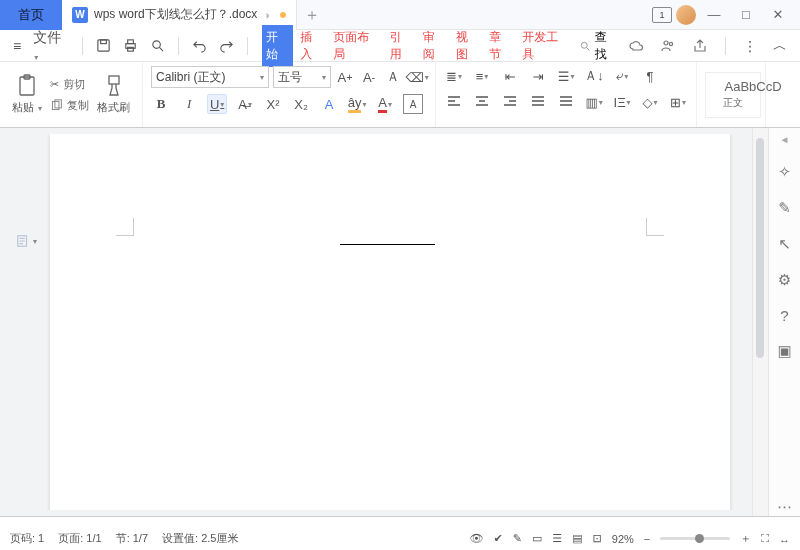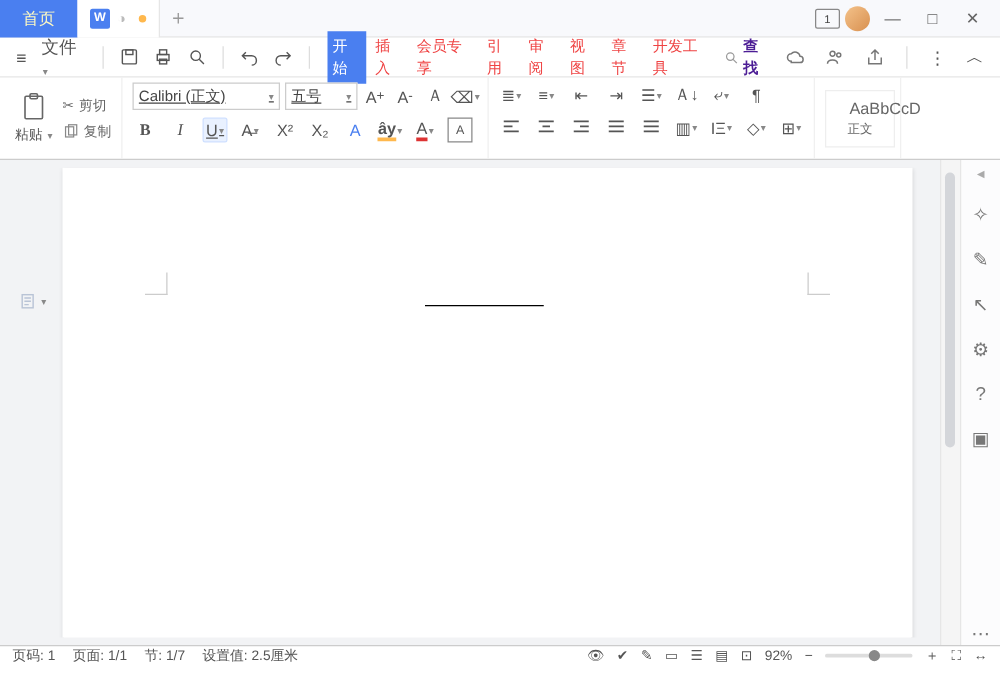--- a/index.html
+++ b/index.html
@@ -1,74 +1,75 @@
 <!DOCTYPE html>
 <html><head>
 <meta charset="utf-8">
 <style>
 *{box-sizing:border-box;margin:0;padding:0;font-family:"Microsoft YaHei",Arial,sans-serif;}
 body{width:800px;height:550px;background:#fff;overflow:hidden;font-size:12px;color:#444;}
 .titlebar{height:30px;display:flex;align-items:center;background:#f8f9fc;border-bottom:1px solid #e6e6e6;}
-.home-tab{background:#4a7ff0;color:#fef9c3;height:30px;line-height:30px;padding:0 18px;font-size:13px;}
+.home-tab{background:#4a7ff0;color:#0f172a;height:30px;line-height:30px;padding:0 18px;font-size:13px;}
 .doc-tab{height:30px;display:flex;align-items:center;padding:0 10px;background:#fff;border-right:1px solid #e6e6e6;gap:6px;font-size:12px;}
 .doc-w-icon{width:16px;height:16px;background:#4a7ff0;color:#fff;display:flex;align-items:center;justify-content:center;font-size:10px;border-radius:2px;font-weight:bold;}
 .tab-dot{width:6px;height:6px;border-radius:50%;background:#ffb84d;margin-left:4px;}
 .plus-tab{width:30px;text-align:center;font-size:16px;color:#999;line-height:30px;}
 .titlebar-right{margin-left:auto;display:flex;align-items:center;gap:4px;padding-right:8px;}
 .win-ctrl{width:28px;height:28px;display:flex;align-items:center;justify-content:center;color:#666;font-size:13px;}
 .avatar{width:20px;height:20px;border-radius:50%;background:linear-gradient(135deg,#f4c28a,#d89050);}
 .badge{width:20px;height:16px;border:1px solid #888;border-radius:2px;font-size:9px;display:flex;align-items:center;justify-content:center;}
 .menubar{height:32px;display:flex;align-items:center;padding:0 10px;gap:6px;border-bottom:1px solid #e6e6e6;}
 .menubar .sep{width:1px;height:18px;background:#ddd;margin:0 4px;}
 .qat-btn{color:#555;font-size:14px;padding:0 3px;}
 .menu-tabs{display:flex;align-items:center;gap:2px;margin-left:4px;}
 .menu-tab{padding:4px 4px;font-size:12px;color:#ef4444;}
 .menu-tab.active{background:#4a7ff0;color:#ffffff;margin-right:1px;}
 .menubar-right{margin-left:auto;display:flex;align-items:center;gap:10px;color:#777;}
-.search-box{display:flex;align-items:center;gap:4px;color:#4c1d95;font-weight:bold;}
+.search-box{display:flex;align-items:center;gap:4px;color:#000000;}
 .ribbon{height:66px;border-bottom:1px solid #ccc;display:flex;align-items:stretch;}
 .ribbon-group{display:flex;align-items:center;padding:4px 8px;border-right:1px solid #f0f0f0;gap:4px;}
 .big-btn{display:flex;flex-direction:column;align-items:center;justify-content:center;gap:2px;padding:2px 4px;color:#555;}
 .big-btn .lbl{font-size:11px;}
 .sm-row{display:flex;flex-direction:column;gap:6px;}
 .sm-btn{display:flex;align-items:center;gap:4px;color:#666;font-size:11px;}
 .font-row{display:flex;align-items:center;gap:4px;}
-.font-select{height:22px;border:1px solid #ccc;padding:0 4px;display:flex;align-items:center;gap:6px;font-size:12px;background:#fff;text-decoration:underline;}
+.font-select{height:22px;border:1px solid #ccc;padding:0 4px;display:flex;align-items:center;gap:6px;font-size:12px;background:#fff;}
 .btn-row{display:flex;align-items:center;gap:8px;}
 .fmt-btn{width:20px;height:20px;display:flex;align-items:center;justify-content:center;color:#555;font-size:13px;}
 .dd{font-size:8px;color:#888;margin-left:1px;}
 .style-preview{display:flex;flex-direction:column;align-items:center;justify-content:center;padding:2px 6px;border:1px solid #eee;width:56px;height:46px;}
 .style-preview .txt{font-size:13px;color:#666;margin-left:40px;}
 .style-preview .nm{font-size:10px;color:#666;margin-top:2px;text-align:center;}
 .doc-area{position:relative;height:388px;background:#f2f3f5;display:flex;}
 .doc-canvas{flex:1;position:relative;overflow:hidden;margin:6px 4px 6px 10px;}
 .page{position:absolute;top:0;left:40px;width:680px;height:900px;background:#fff;box-shadow:0 0 4px rgba(0,0,0,0.15);}
 .page-mark{position:absolute;border:1px solid #ccc;border-width:0 0 1px 1px;width:18px;height:18px;}
 .page-mark.tl{top:84px;left:66px;border-width:0 1px 1px 0}
 .page-mark.tr{top:84px;right:66px;}
 .underline-content{position:absolute;top:110px;left:290px;width:95px;border-bottom:1.5px solid #000;}
 .outline-gutter{position:absolute;left:6px;top:100px;display:flex;align-items:center;gap:2px;color:#b9c4d6;}
 .vscroll{width:16px;background:#f5f5f5;border-left:1px solid #e6e6e6;position:relative;}
 .vscroll-thumb{position:absolute;top:10px;left:3px;width:8px;height:220px;background:#d4d6da;border-radius:4px;}
 .sidepanel{width:32px;background:#fcfcfd;border-left:1px solid #e6e6e6;display:flex;flex-direction:column;align-items:center;gap:18px;padding-top:6px;color:#777;}
 .sidepanel .ic{font-size:15px;}
 .sidepanel .spacer{flex:1;}
-.statusbar{height:30px;border-top:1px solid #ccc;display:flex;align-items:flex-start;padding:0 10px;gap:14px;font-size:11px;color:#555;}
+.statusbar{height:30px;border-top:1px solid #ccc;display:flex;align-items:flex-end;padding:0 10px;gap:14px;font-size:11px;color:#555;}
 .statusbar .r{margin-left:auto;display:flex;align-items:center;gap:10px;}
 .zoom-track{width:70px;height:3px;background:#ddd;position:relative;border-radius:2px;}
 .zoom-thumb{position:absolute;top:-3px;left:35px;width:9px;height:9px;border-radius:50%;background:#888;}
 svg{display:block}
 </style>
 </head>
 <body>
 
 <div class="titlebar">
   <div class="home-tab">首页</div>
   <div class="doc-tab">
     <div class="doc-w-icon">W</div>
+    <span>wps word下划线怎么打？.docx</span>
     <span style="color:#bbb;font-size:11px;">◑</span>
     <span class="tab-dot"></span>
   </div>
   <div class="plus-tab">＋</div>
   <div class="titlebar-right">
     <div class="badge">1</div>
     <div class="avatar"></div>
     <div class="win-ctrl">―</div>
     <div class="win-ctrl">□</div>
     <div class="win-ctrl">✕</div>
@@ -107,21 +108,21 @@
   <span class="qat-btn">
       <svg width="15" height="15" viewBox="0 0 16 16">
         <path d="M11 4 L14 7 L11 10 M14 7 H6 A4 4 0 0 0 6 15" fill="none" stroke="#555" stroke-width="1.2"></path>
       </svg>
     </span>
   <span class="sep"></span>
 
   <div class="menu-tabs">
     <span class="menu-tab active">开始</span>
     <span class="menu-tab">插入</span>
-    <span class="menu-tab">会员专享</span>
+    <span class="menu-tab">页面布局</span>
     <span class="menu-tab">引用</span>
     <span class="menu-tab">审阅</span>
     <span class="menu-tab">视图</span>
     <span class="menu-tab">章节</span>
     <span class="menu-tab">开发工具</span>
   </div>
 
   <div class="menubar-right">
     <div class="search-box">
       <svg width="14" height="14" viewBox="0 0 16 16">
@@ -167,20 +168,27 @@
           <span>✂</span>
           <span>剪切</span>
         </div>
       <div class="sm-btn">
           <svg width="13" height="13" viewBox="0 0 16 16">
             <rect x="3" y="3" width="8" height="10" fill="none" stroke="#888" stroke-width="1.2"></rect>
             <rect x="6" y="1" width="8" height="10" fill="none" stroke="#888" stroke-width="1.2"></rect>
           </svg>
           <span>复制</span>
         </div>
+    </div>
+    <div class="big-btn">
+      <svg width="22" height="24" viewBox="0 0 22 24">
+          <rect x="6" y="2" width="10" height="8" fill="none" stroke="#666" stroke-width="1.3"></rect>
+          <path d="M9 10v4l-2 7h8l-2-7v-4" fill="none" stroke="#666" stroke-width="1.3"></path>
+        </svg>
+      <span class="lbl">格式刷</span>
     </div>
   </div>
 
   <div class="ribbon-group" style="flex-direction:column;align-items:flex-start;gap:6px;">
     <div class="font-row">
       <div class="font-select" style="width:118px;">
           <span>Calibri (正文)</span>
           <span class="dd" style="margin-left:auto">▾</span>
         </div>
       <div class="font-select" style="width:58px;">
@@ -194,21 +202,21 @@
     </div>
     <div class="btn-row">
       <span class="fmt-btn" style="font-weight:bold;font-family:serif;">B</span>
       <span class="fmt-btn" style="font-style:italic;font-family:serif;">I</span>
       <span class="fmt-btn" style="text-decoration:underline;border:1px solid #cfe0ff;background:#e9f1ff;border-radius:2px;padding:0 2px;">U<span class="dd">▾</span></span>
       <span class="fmt-btn">A̶<span class="dd">▾</span></span>
       <span class="fmt-btn">X²</span>
       <span class="fmt-btn">X₂</span>
       <span class="fmt-btn" style="color:#4a7ff0;">A</span>
       <span class="fmt-btn">
-          <span style="border-bottom:3px solid #ffb84d;font-weight:bold;">ây</span>
+          <span style="border-bottom:3px solid #ffb84d;">ây</span>
           <span class="dd">▾</span>
         </span>
       <span class="fmt-btn">
           <span style="border-bottom:3px solid #d33;">A</span>
           <span class="dd">▾</span>
         </span>
       <span class="fmt-btn" style="border:1px solid #888;font-size:10px;">A</span>
     </div>
   </div>
 

